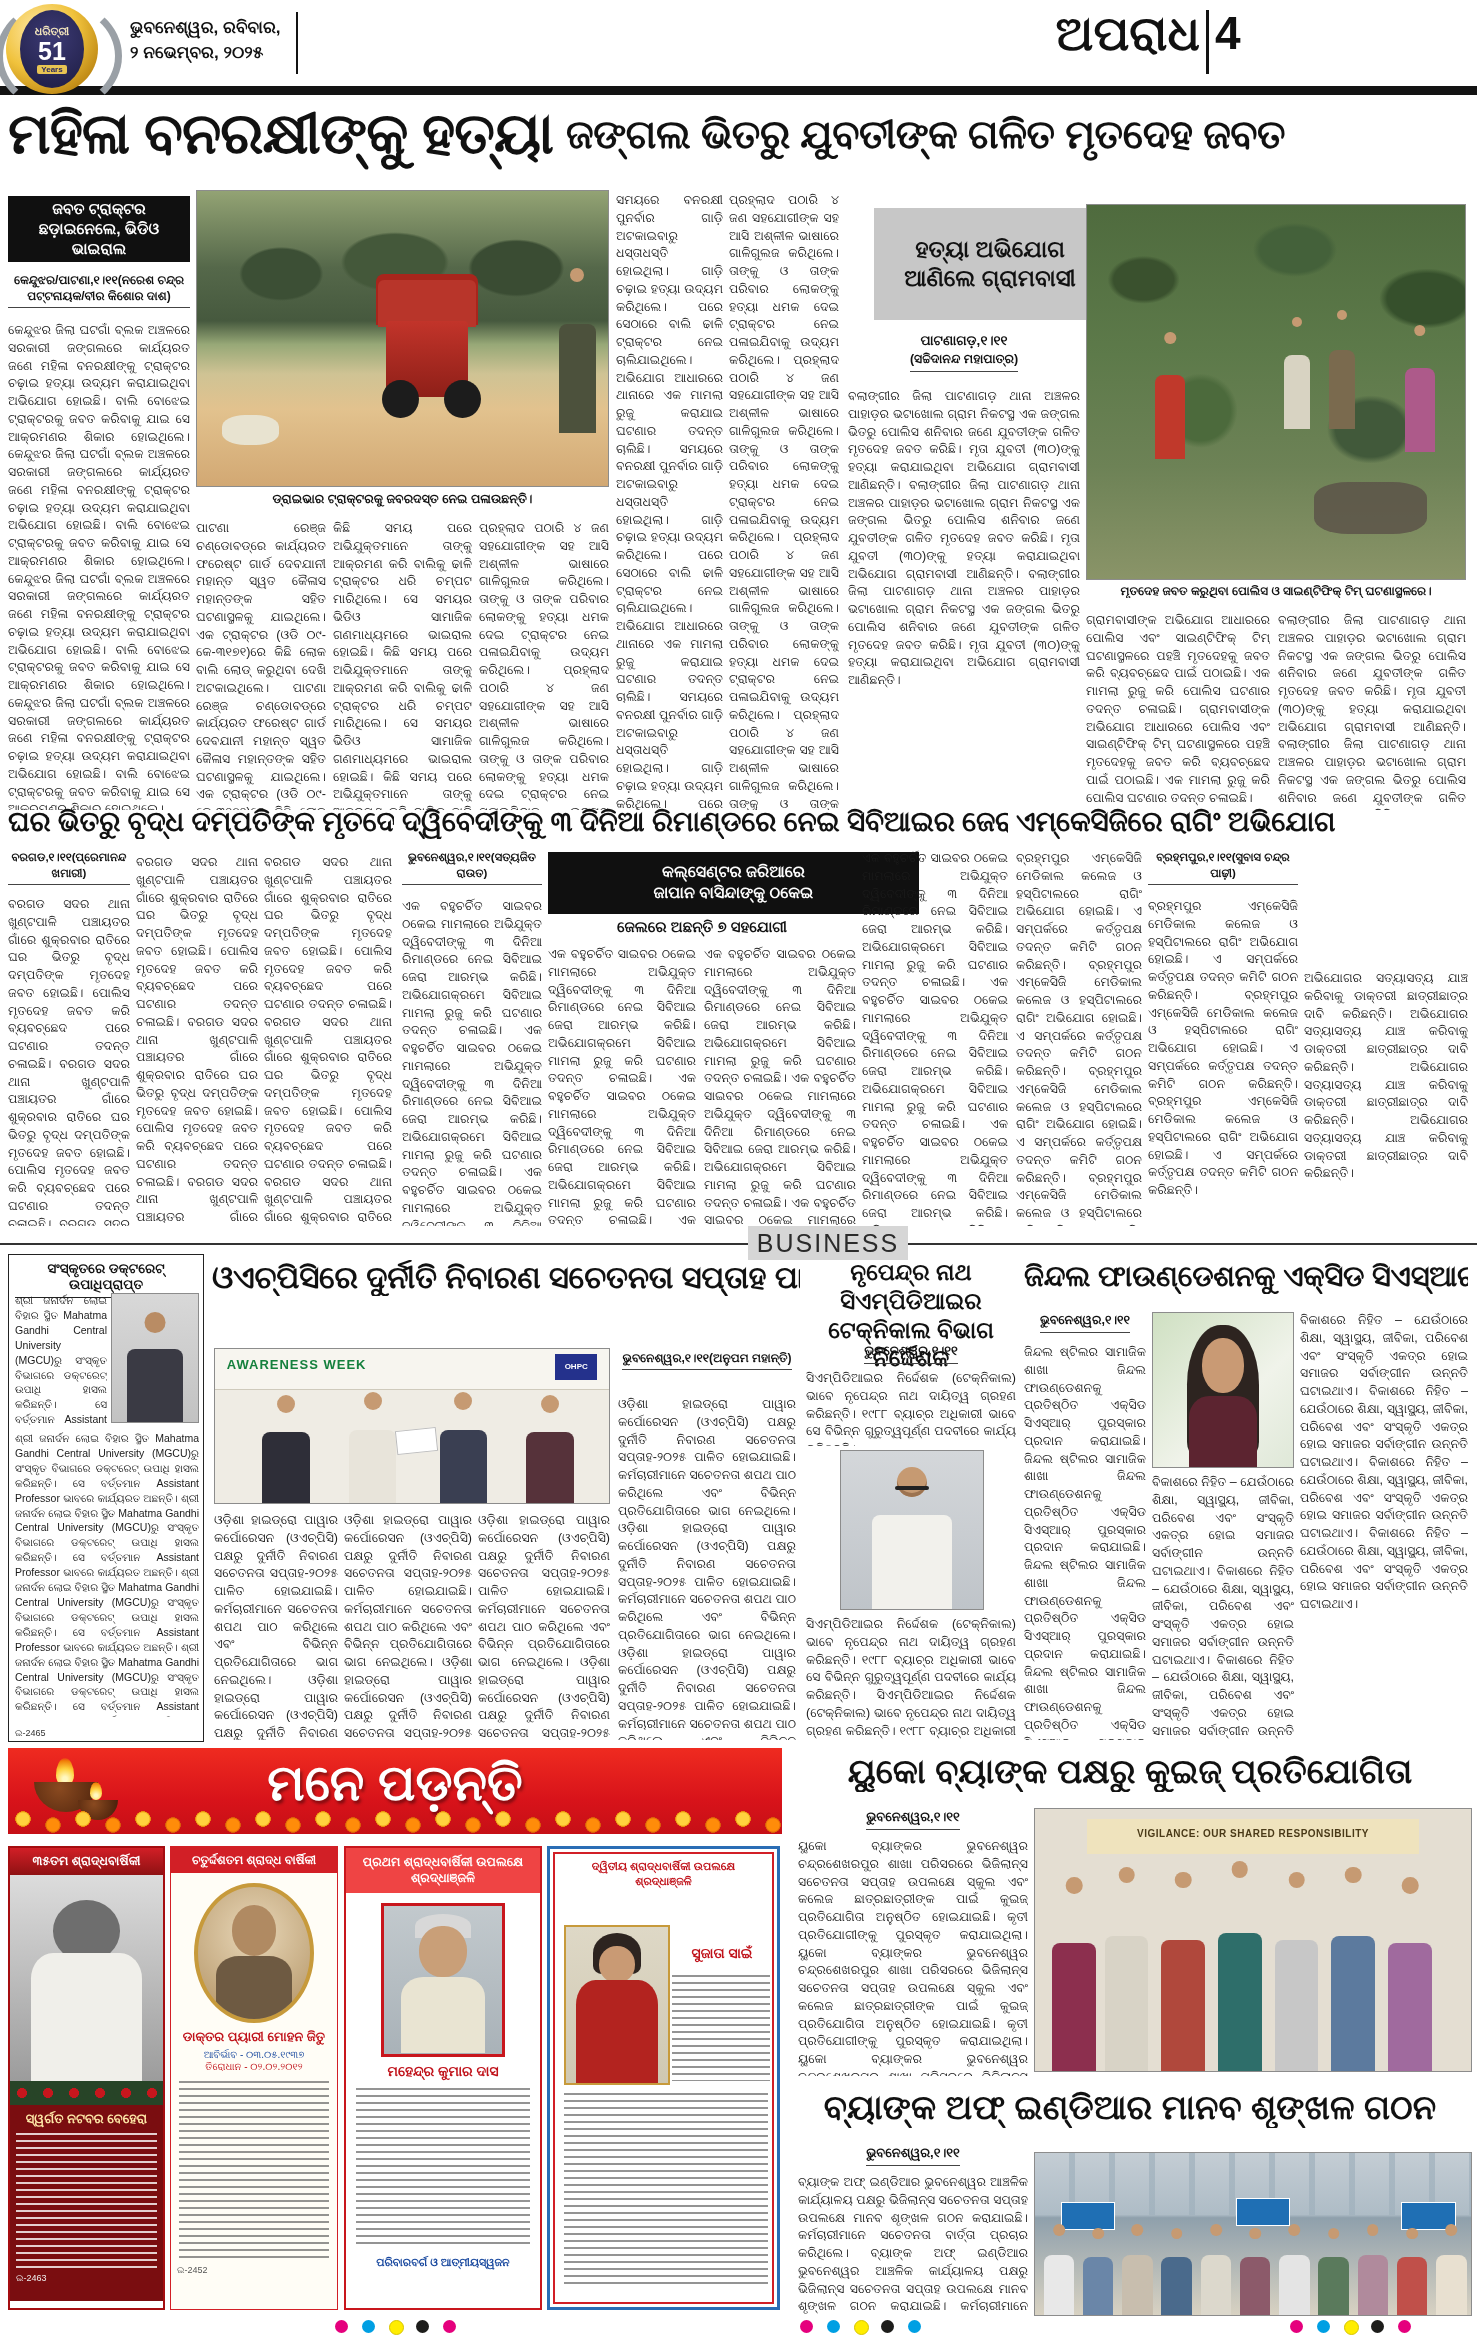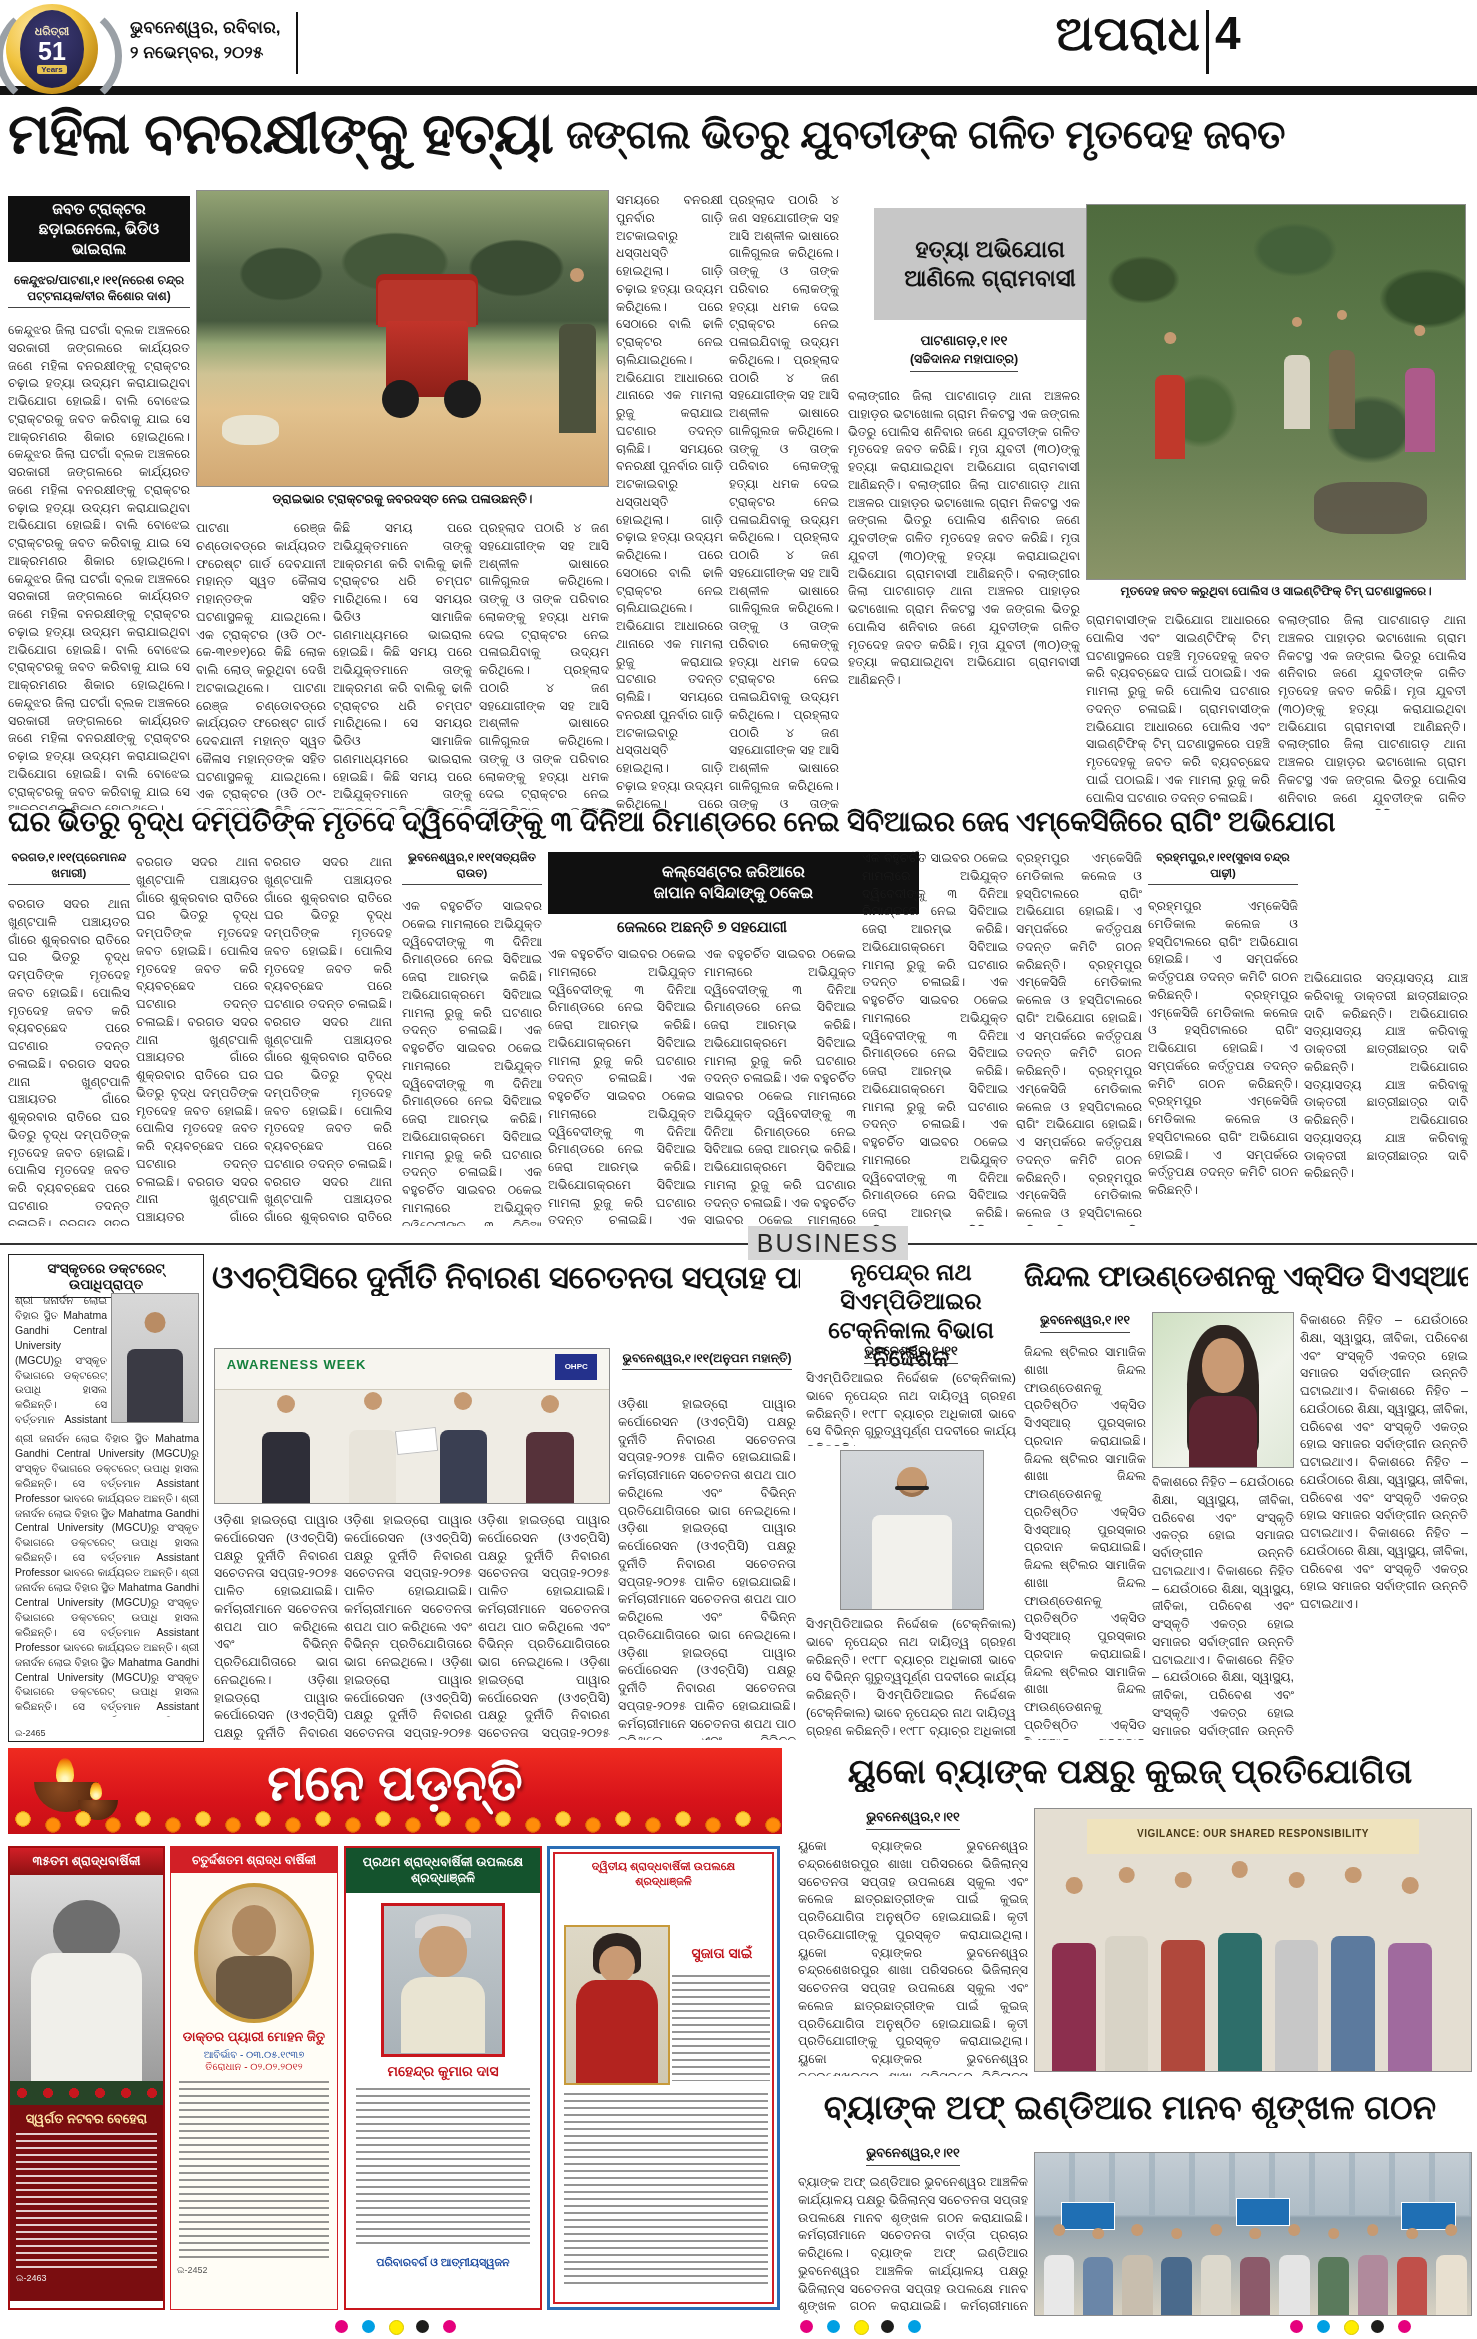--- a/index.html
+++ b/index.html
@@ -293,21 +293,21 @@
       <div class="abs" style="left:16%;top:52%;width:68%;height:48%;background:#6e5a42;border-radius:30% 30% 0 0;"></div>
     </div>
     <div class="center bold" style="color:#c0121a;font-size:13px;">ଡାକ୍ତର ପ୍ୟାରୀ ମୋହନ ଜିତୁ</div>
     <div class="center" style="color:#17479e;font-size:10px;margin-top:4px;">ଆବିର୍ଭାବ - ୦୩.୦୫.୧୯୩୭</div>
     <div class="center" style="color:#c0121a;font-size:10px;">ତିରୋଧାନ - ୦୨.୦୨.୨୦୧୨</div>
     <div class="fake-lines" style="height:180px;margin:8px 8px 4px;"></div>
     <div class="adcode" style="color:#555;padding-left:6px;">ଇ-2452</div>
   </div>
 
   <div class="abs" style="left:344px;top:1846px;width:198px;height:464px;border:2px solid #c8161d;box-sizing:border-box;background:#fff;">
-    <div class="center bold" style="background:#14532d;color:#fff;font-size:12.5px;padding:6px 4px;line-height:1.3;">ପ୍ରଥମ ଶ୍ରାଦ୍ଧବାର୍ଷିକୀ ଉପଲକ୍ଷେ ଶ୍ରଦ୍ଧାଞ୍ଜଳି</div>
+    <div class="center bold" style="background:#ef4444;color:#fff;font-size:12.5px;padding:6px 4px;line-height:1.3;">ପ୍ରଥମ ଶ୍ରାଦ୍ଧବାର୍ଷିକୀ ଉପଲକ୍ଷେ ଶ୍ରଦ୍ଧାଞ୍ଜଳି</div>
     <div style="width:118px;height:148px;margin:10px auto 6px;border:3px solid #c8161d;position:relative;overflow:hidden;
          background:linear-gradient(180deg,#c2c9cd,#a9b2b8);">
       <div class="abs" style="left:26%;top:6%;width:48%;height:16%;background:#d8d8d8;border-radius:50% 50% 0 0;"></div>
       <div class="abs" style="left:30%;top:14%;width:40%;height:34%;background:#c99f78;border-radius:48%;"></div>
       <div class="abs" style="left:14%;top:48%;width:72%;height:52%;background:#e9e4d2;border-radius:26% 26% 0 0;"></div>
     </div>
     <div class="center bold" style="color:#c0121a;font-size:14px;">ମହେନ୍ଦ୍ର କୁମାର ଦାସ</div>
     <div class="fake-lines" style="height:160px;margin:8px 10px;"></div>
     <div class="center bold" style="font-size:11px;color:#17479e;">ପରିବାରବର୍ଗ ଓ ଆତ୍ମୀୟସ୍ୱଜନ</div>
   </div>

